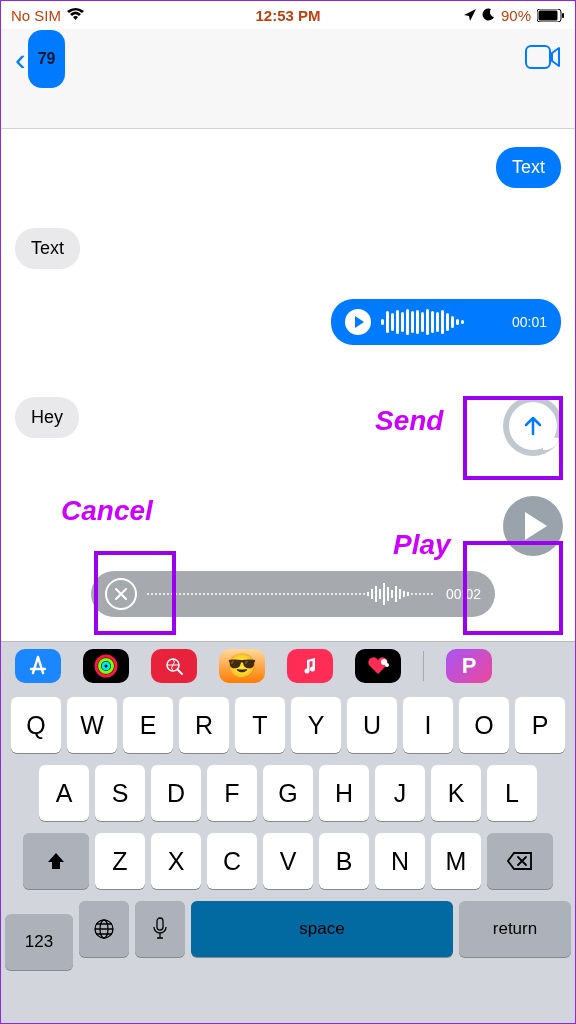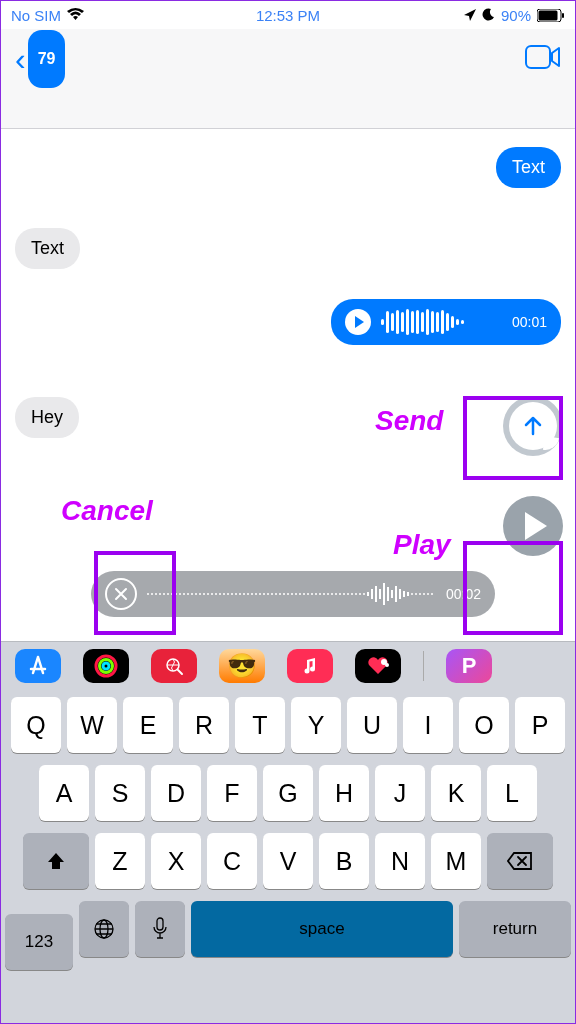--- a/index.html
+++ b/index.html
@@ -1,28 +1,28 @@
 <!DOCTYPE html>
 <html><head>
   <meta charset="utf-8">
   <style>
     * { margin: 0; padding: 0; box-sizing: border-box; font-family: -apple-system, BlinkMacSystemFont, "Segoe UI", Helvetica, Arial, sans-serif; }
     body { width: 576px; height: 1024px; background: #fff; position: relative; overflow: hidden; border: 1px solid #8a2be2; }
 
     
-    .status-bar { height: 28px; display: flex; align-items: center; justify-content: space-between; padding: 0 10px; font-size: 15px; font-weight: 500; color: #3b82f6; }
+    .status-bar { height: 28px; display: flex; align-items: center; justify-content: space-between; padding: 0 10px; font-size: 15px; font-weight: 500; color: #c2410c; }
     .status-left, .status-right { display: flex; align-items: center; gap: 6px; }
-    .status-center { position: absolute; left: 50%; transform: translateX(-50%); font-weight: 400; }
+    .status-center { position: absolute; left: 50%; transform: translateX(-50%); font-weight: 700; }
     .battery { display: inline-flex; align-items: center; }
 
     
     .nav-header { height: 100px; border-bottom: 1px solid #d1d1d6; display: flex; flex-direction: column; position: relative; background: #f7f7f8; }
     .nav-top { height: 60px; display: flex; align-items: center; justify-content: space-between; padding: 0 14px; }
     .back-btn { display: flex; align-items: center; color: #007aff; }
-    .back-badge { background: #007aff; color: #ffffff; border-radius: 14px; padding: 20px 10px; font-size: 16px; font-weight: 600; margin-left: 2px; }
+    .back-badge { background: #007aff; color: #0f172a; border-radius: 14px; padding: 20px 10px; font-size: 16px; font-weight: 600; margin-left: 2px; }
     .avatar-wrap { position: absolute; left: 50%; top: 6px; transform: translateX(-50%); display: flex; flex-direction: column; align-items: center; }
     .avatar-circle { width: 56px; height: 56px; border-radius: 50%; background: #9e9ea4; display: flex; align-items: center; justify-content: center; color: #fff; font-size: 24px; font-weight: 400; }
     .contact-name { font-size: 13px; color: #000; display: flex; align-items: center; gap: 3px; }
     .facetime-btn { color: #007aff; }
 
     
     .conversation { padding: 10px 14px; position: relative; height: 480px; }
     .bubble-out { background: #007aff; color: #fff; border-radius: 20px; padding: 10px 16px; font-size: 18px; max-width: 70%; margin: 8px 0 8px auto; width: fit-content; }
     .bubble-in { background: #e9e9eb; color: #000; border-radius: 20px; padding: 10px 16px; font-size: 18px; max-width: 70%; margin: 8px 0; width: fit-content; }
     .bubble-audio { background: #007aff; color: #fff; border-radius: 22px; padding: 10px 14px; margin: 8px 0 8px auto; width: 230px; display: flex; align-items: center; gap: 10px; }

